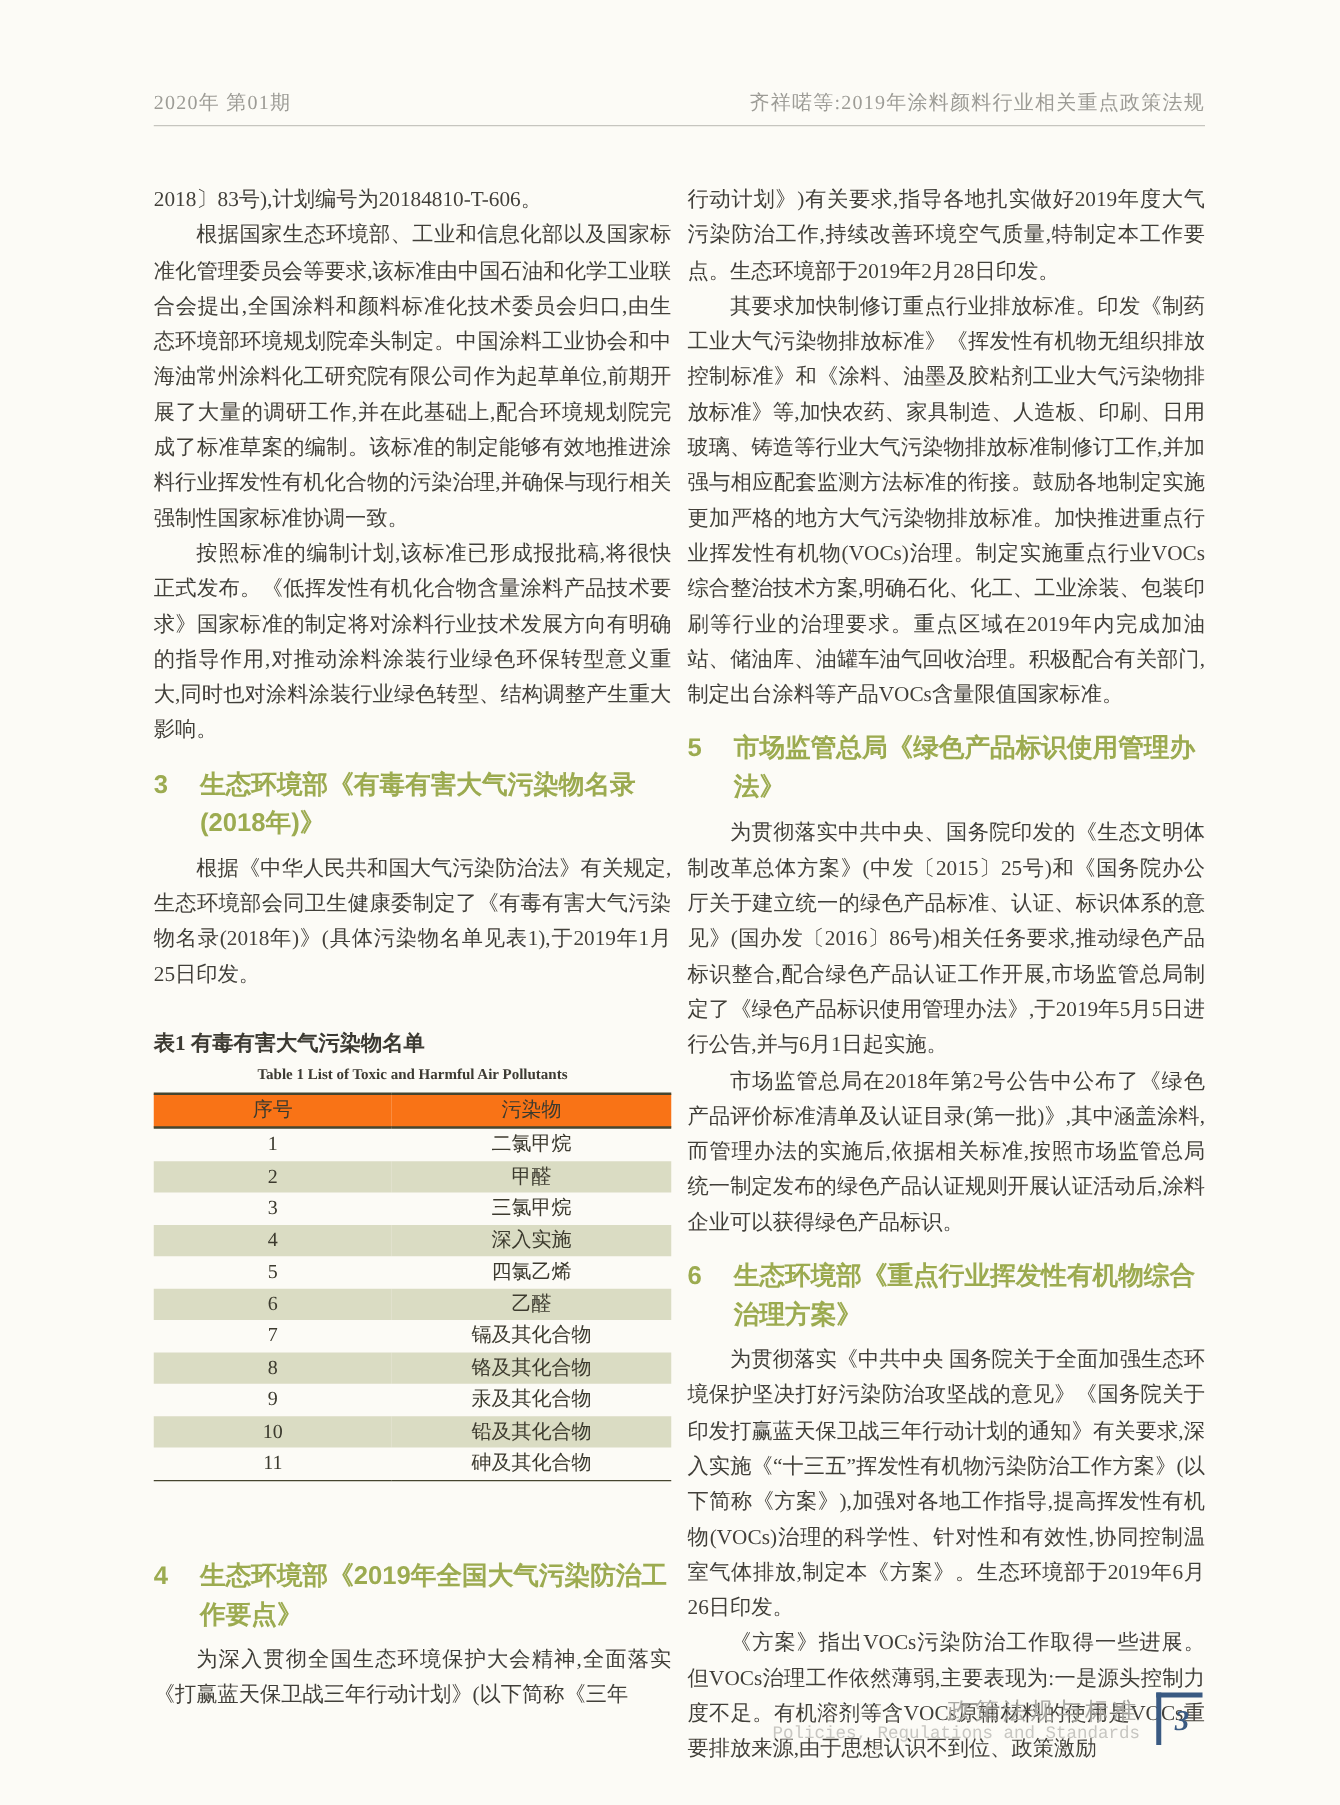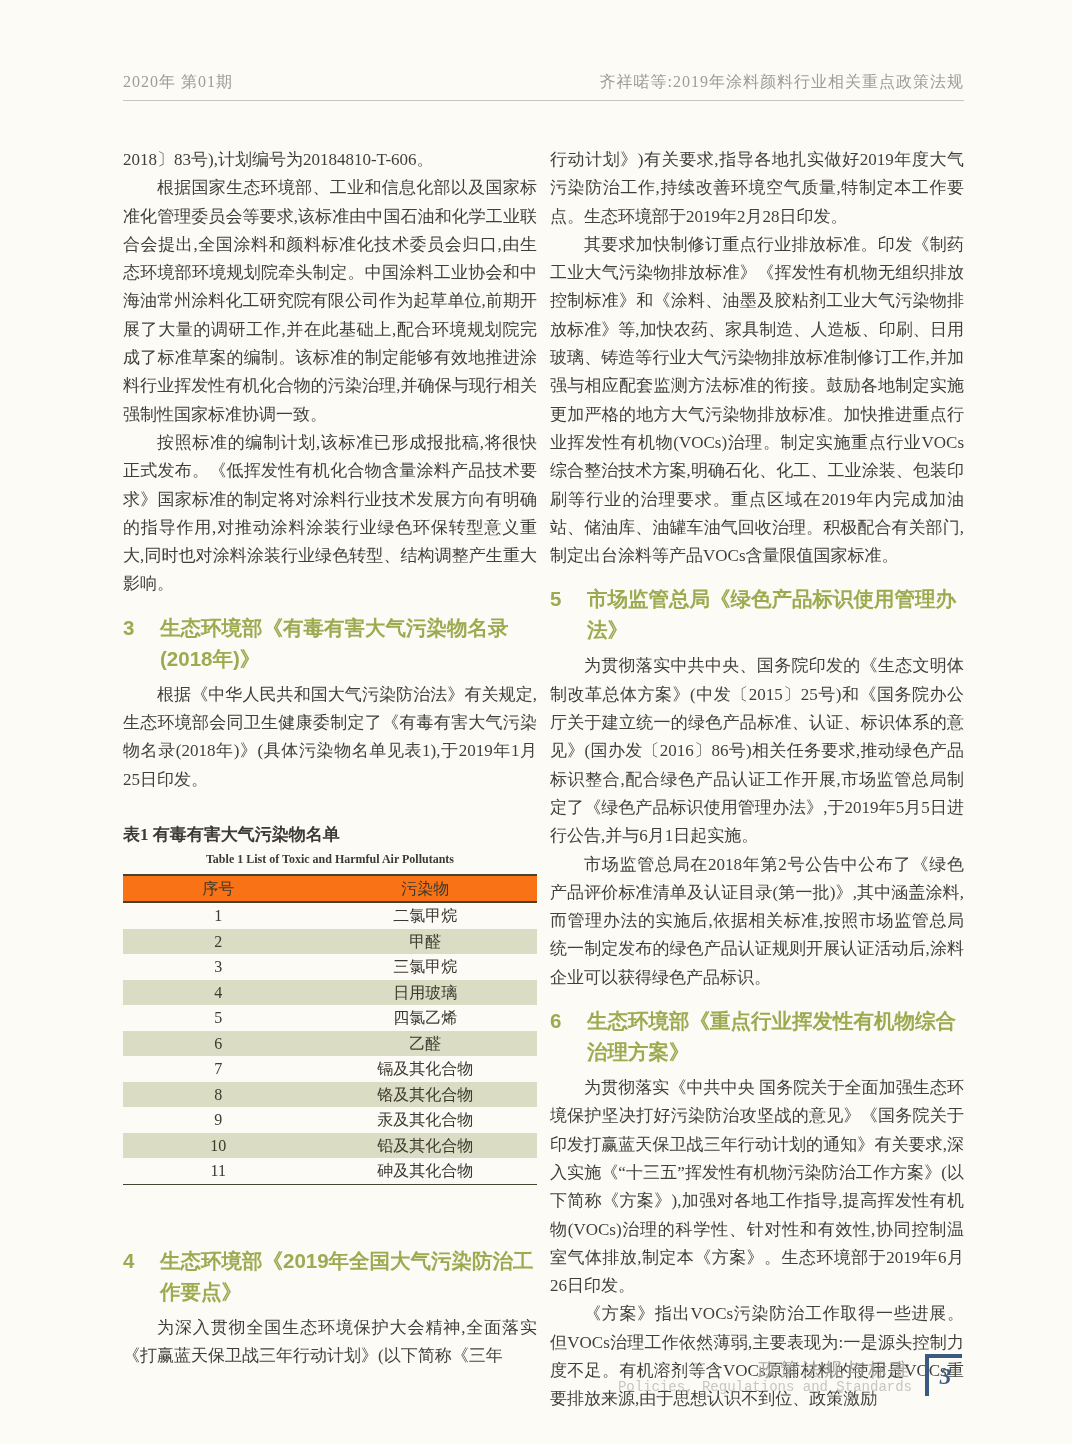--- a/index.html
+++ b/index.html
@@ -111,21 +111,21 @@
             <tr>
                 <td>2</td>
                 <td>甲醛</td>
               </tr>
             <tr>
                 <td>3</td>
                 <td>三氯甲烷</td>
               </tr>
             <tr>
                 <td>4</td>
-                <td>日用玻璃</td>
+                <td>深入实施</td>
               </tr>
             <tr>
                 <td>5</td>
                 <td>四氯乙烯</td>
               </tr>
             <tr>
                 <td>6</td>
                 <td>乙醛</td>
               </tr>
             <tr>

